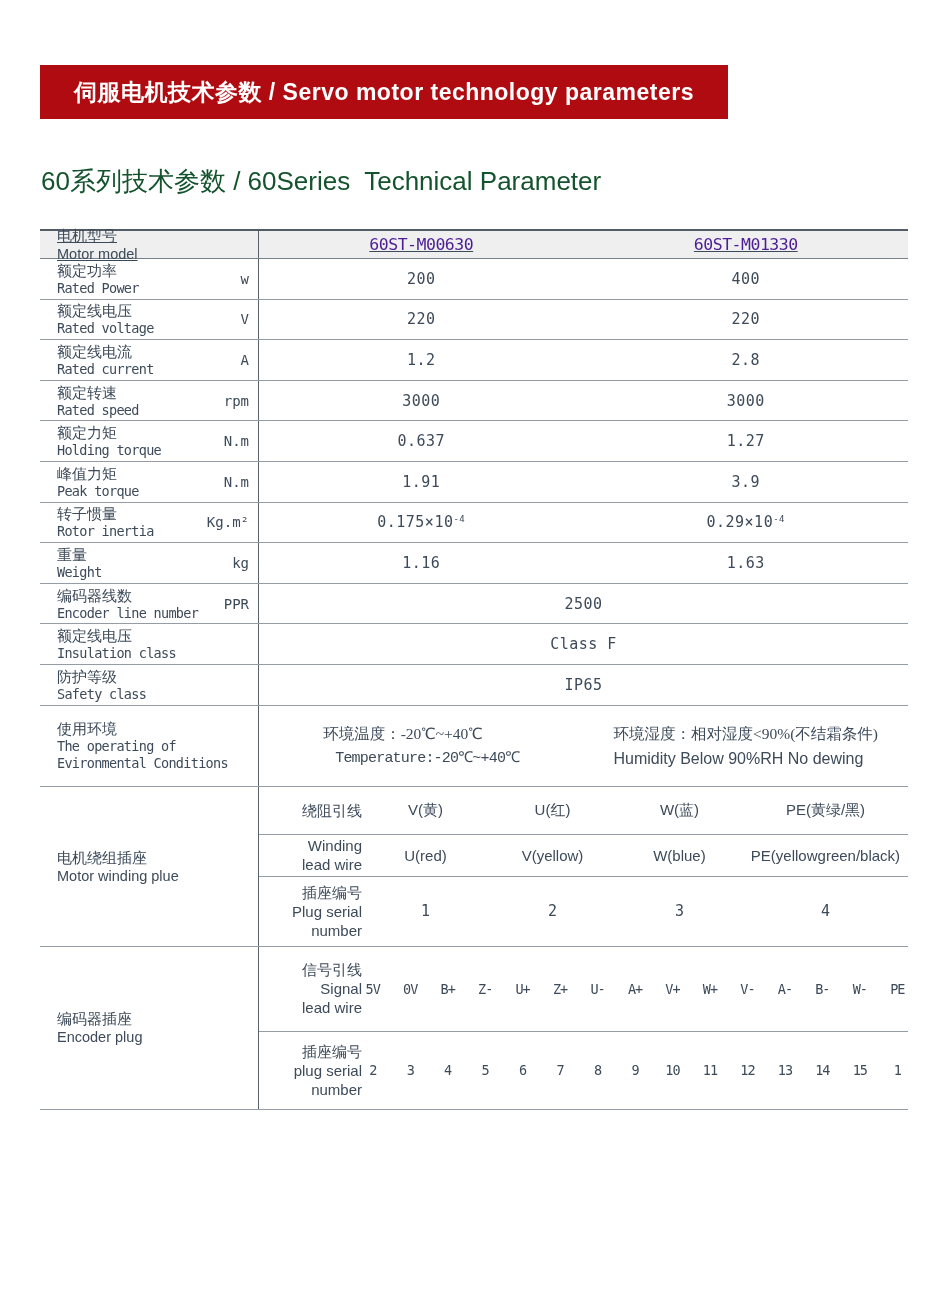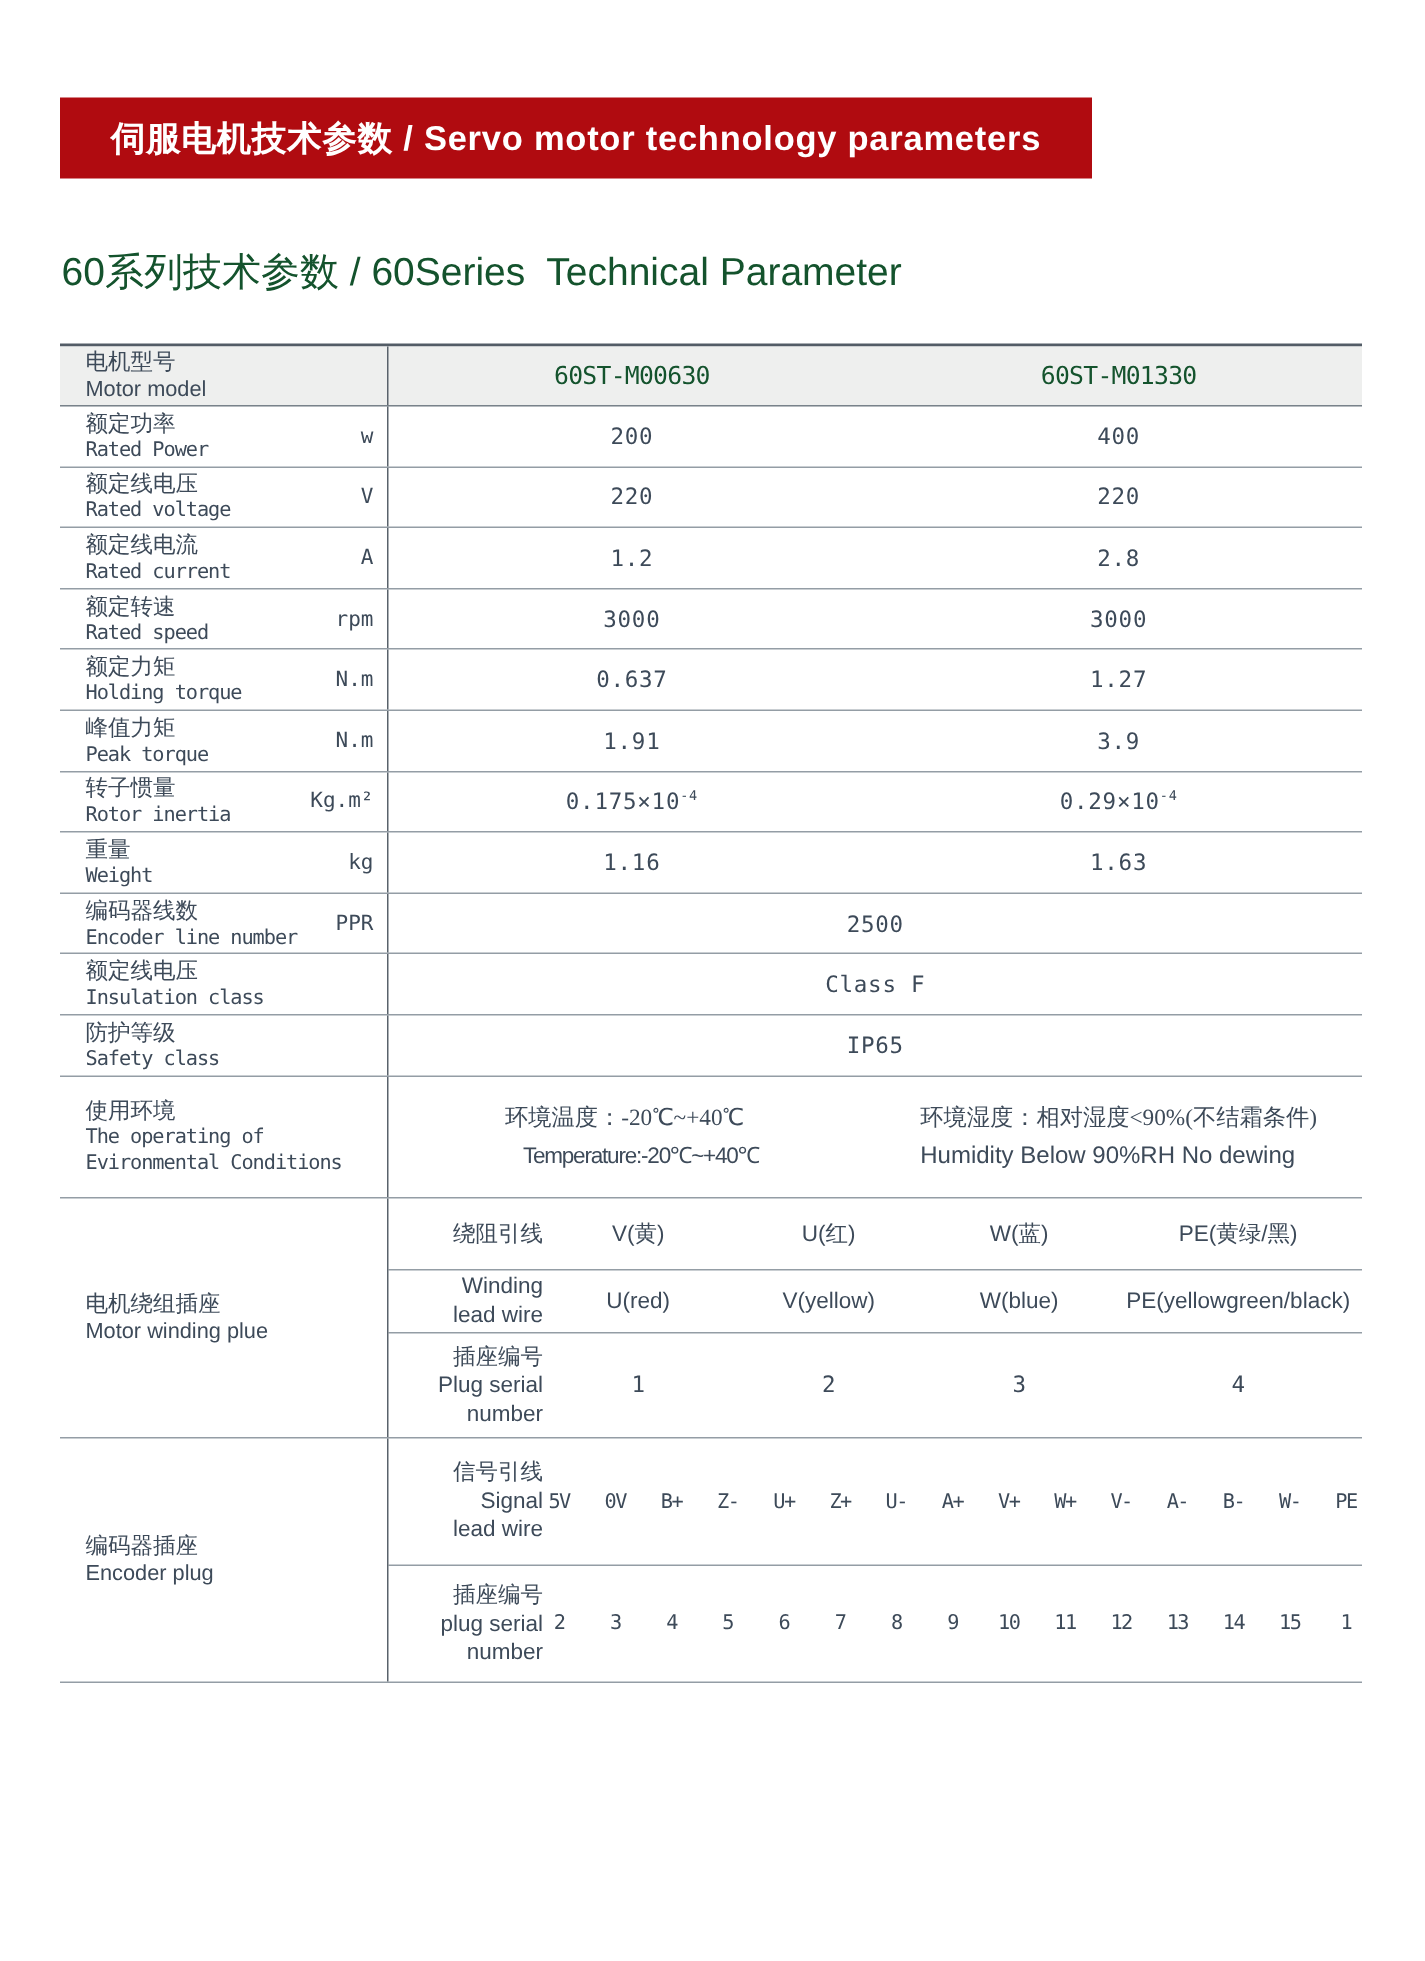--- a/index.html
+++ b/index.html
@@ -8,42 +8,42 @@
 
   .banner{position:absolute;left:40px;top:65px;width:688px;height:54px;background:#b00b10;
           display:flex;align-items:center;justify-content:center;}
   .banner-text{color:#ffffff;font-size:23px;font-weight:bold;letter-spacing:0.5px;white-space:pre;}
 
   .heading{position:absolute;left:41px;top:164px;font-size:26px;color:#14532d;white-space:pre;}
 
   .table{position:absolute;left:40px;top:229px;width:868px;border-top:2px solid #535c66;
          box-sizing:border-box;}
   .row{display:flex;border-bottom:1px solid #949da5;box-sizing:border-box;}
-  .row.header{height:40px;background:#eeefee;border-bottom:1px solid #78828a;}
+  .row.header{height:28px;background:#eeefee;border-bottom:1px solid #78828a;text-decoration:underline;}
 
   .label-cell{width:219px;min-width:219px;border-right:1px solid #59626b;position:relative;
               display:flex;flex-direction:column;justify-content:center;padding-left:17px;
               box-sizing:border-box;}
   .zh{font-size:15px;line-height:19px;}
   .en{font-size:13.5px;line-height:17px;font-family:"DejaVu Sans Mono",monospace;letter-spacing:-0.7px;}
   .en-sans{font-size:14.5px;line-height:18px;}
   .unit{position:absolute;right:9px;top:0;bottom:0;display:flex;align-items:center;
         font-family:"DejaVu Sans Mono",monospace;font-size:14px;}
 
   .vals{flex:1;display:flex;}
   .val{flex:1;display:flex;align-items:center;justify-content:center;
        font-family:"DejaVu Sans Mono",monospace;font-size:15px;letter-spacing:0.5px;}
   .val sup{font-size:9px;vertical-align:super;margin-top:-6px;}
   .model-cell{flex:1;display:flex;align-items:center;justify-content:center;
-       font-family:"DejaVu Sans Mono",monospace;font-size:16.5px;color:#14532d;letter-spacing:-0.5px;}
+       font-family:"DejaVu Sans Mono",monospace;font-size:16.5px;color:#4c1d95;letter-spacing:-0.5px;}
 
   .env-cell{flex:1;display:flex;align-items:center;justify-content:center;}
   .env-block{text-align:left;}
   .env-zh{font-size:15.5px;line-height:25px;font-family:Liberation Serif, serif;}
-  .env-en-mono{font-family:Liberation Sans, sans-serif;font-size:15px;line-height:25px;letter-spacing:-0.8px;margin-left:12px;}
+  .env-en-mono{font-family:Liberation Mono, monospace;font-size:15px;line-height:25px;letter-spacing:-0.8px;margin-left:12px;}
   .env-en-sans{font-size:16px;line-height:25px;}
 
   .section{display:flex;border-bottom:1px solid #949da5;box-sizing:border-box;}
   .section-right{flex:1;display:flex;flex-direction:column;}
   .sub-row{display:flex;box-sizing:border-box;border-bottom:1px solid #949da5;text-align:right;}
   .sub-row:last-child{border-bottom:none;}
   .sub-label{width:103px;min-width:103px;padding-left:15px;display:flex;flex-direction:column;
              justify-content:center;box-sizing:border-box;}
   .sub-label .l{font-size:15px;line-height:19px;}
   .wcells{flex:1;display:flex;}

